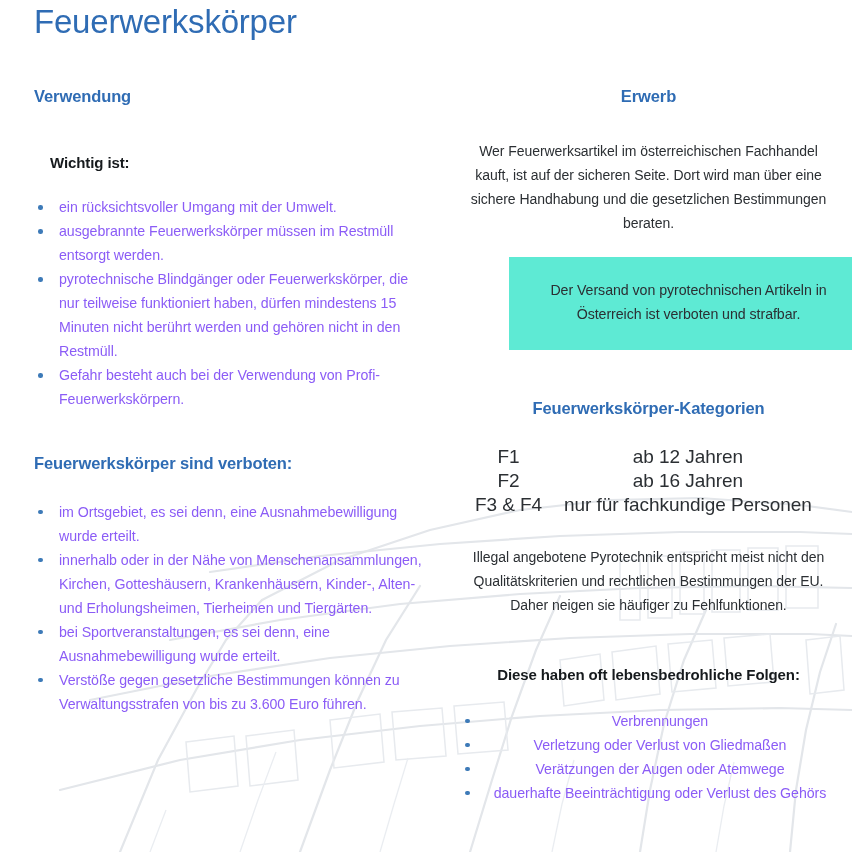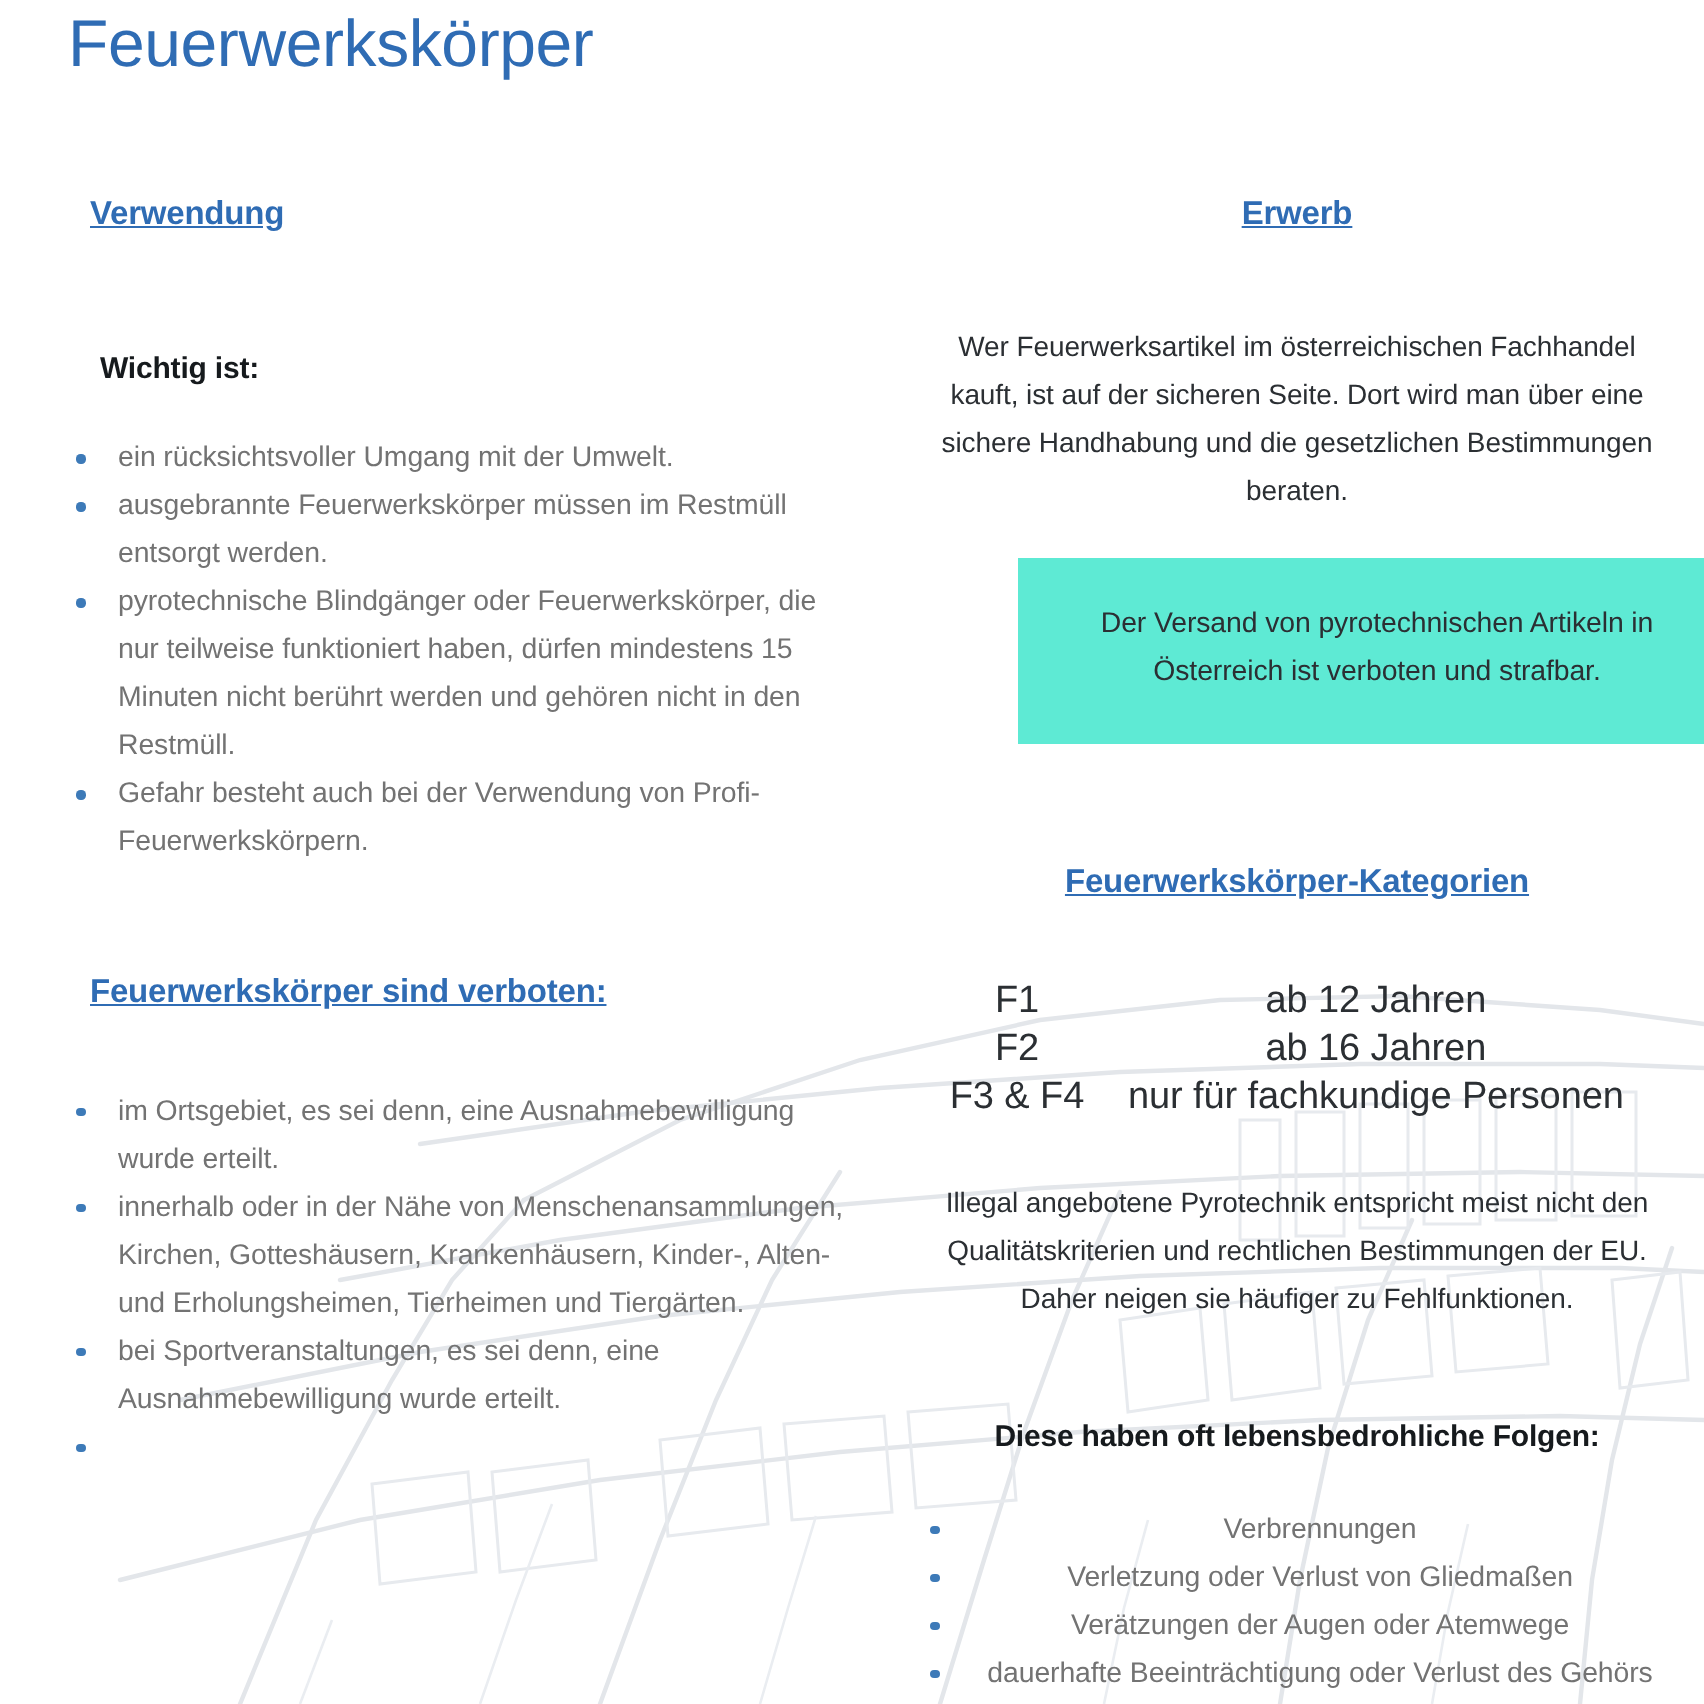--- a/index.html
+++ b/index.html
@@ -59,23 +59,22 @@
     letter-spacing: -0.2px;
     line-height: 1.2;
     margin: 0;
   }
 
   .section-heading {
     font-size: 16.5px;
     font-weight: bold;
     color: #2f6cb4;
     letter-spacing: -0.1px;
-    margin: 11px;
+    margin: 0;
     line-height: 1.25;
-    text-decoration: underline;
   }
 
   .bold-lead {
     font-size: 15px;
     font-weight: bold;
     color: #161a1d;
     margin: 16px;
     line-height: 1.3;
     letter-spacing: -0.1px;
   }
@@ -92,21 +91,21 @@
   ul.bullets {
     list-style: none;
     margin: 0;
     padding: 0;
   }
   ul.bullets > li {
     position: relative;
     padding-left: 25px;
     font-size: 14.2px;
     line-height: 24px;
-    color: #737373;
+    color: #8b5cf6;
     letter-spacing: -0.05px;
   }
   ul.bullets > li .bullet-dot {
     position: absolute;
     left: 4px;
     top: 10px;
     width: 4.5px;
     height: 4.5px;
     border-radius: 50%;
     background: #3d7ab8;
@@ -233,20 +232,21 @@
       <li>
         <span class="bullet-dot"></span>
         <span>innerhalb oder in der Nähe von Menschenansammlungen, Kirchen, Gotteshäusern, Krankenhäusern, Kinder-, Alten- und Erholungsheimen, Tierheimen und Tiergärten.</span>
       </li>
       <li>
         <span class="bullet-dot"></span>
         <span>bei Sportveranstaltungen, es sei denn, eine Ausnahmebewilligung wurde erteilt.</span>
       </li>
       <li>
         <span class="bullet-dot"></span>
+        <span>Verstöße gegen gesetzliche Bestimmungen können zu Verwaltungsstrafen von bis zu 3.600 Euro führen.</span>
       </li>
     </ul>
   </div>
 
   <div class="col-right">
 
     <div style="height:86px"></div>
     <h2 class="section-heading">Erwerb</h2>
 
     <div style="height:32px"></div>

